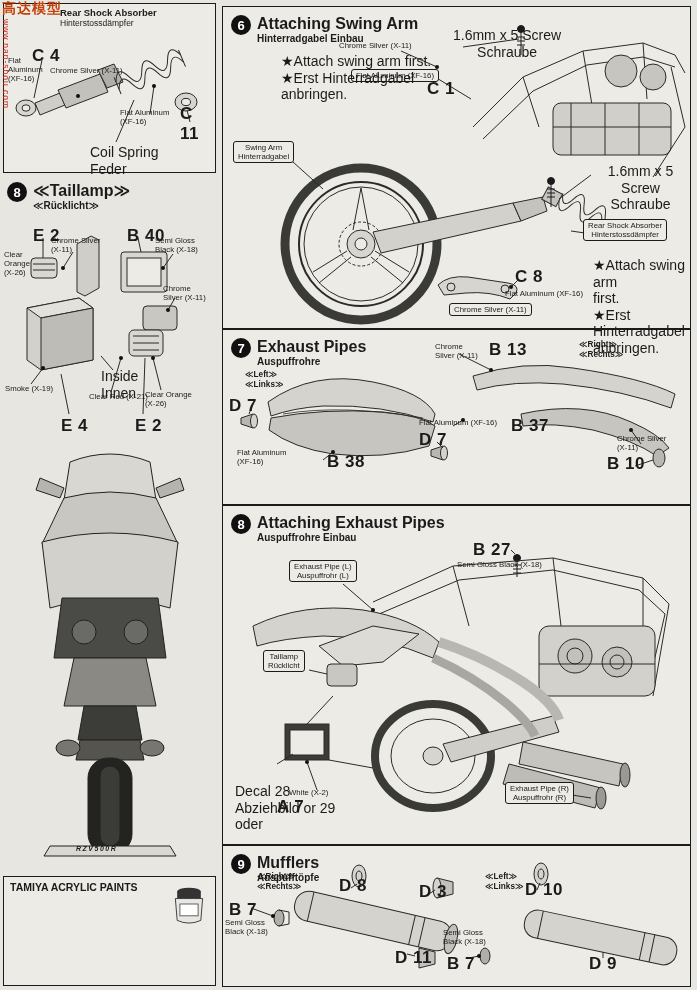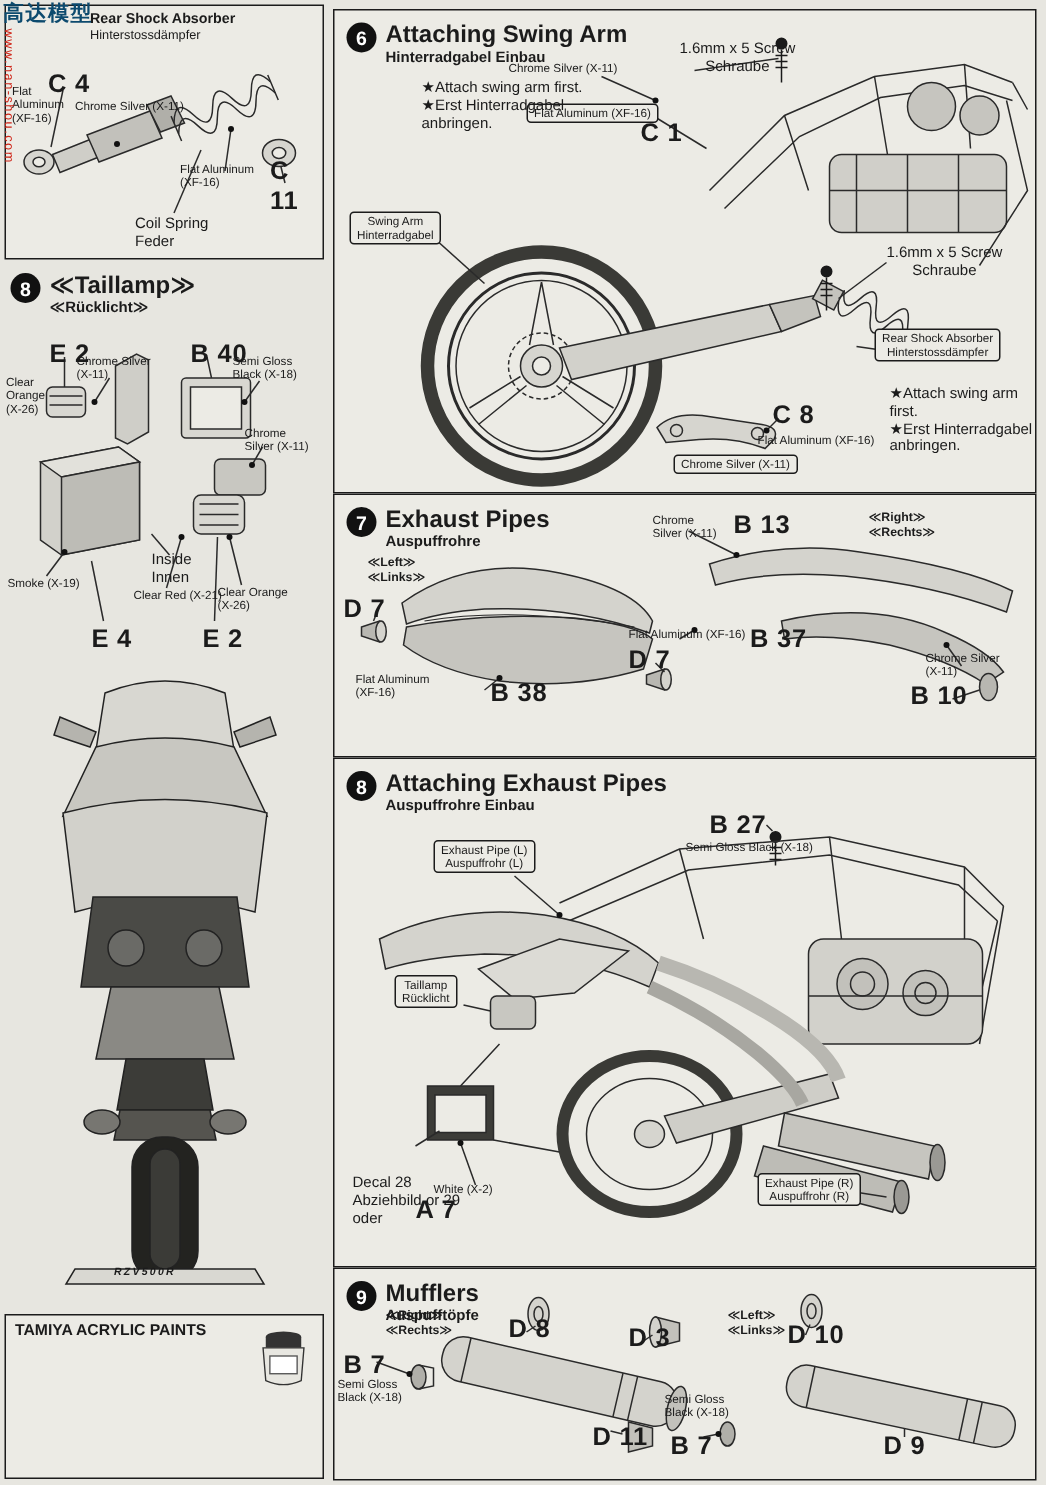--- a/index.html
+++ b/index.html
@@ -12,38 +12,38 @@
   }
   .sheet { position:absolute; inset:0; }
   .box {
     position:absolute; border:1.4px solid #1b1b1b; background:#ecebe5;
   }
   .sec { position:absolute; }
   svg.illus { position:absolute; left:0; top:0; }
   .lbl { position:absolute; white-space:pre-line; line-height:1.18; z-index:3; }
   .part { font-weight:bold; font-size:17px; letter-spacing:.5px; }
   .paint { font-size:7.8px; }
-  .note { font-size:10px; }
+  .note { font-size:14px; }
   .tag { font-size:8.2px; font-weight:bold; }
   .boxed {
     border:1px solid #1b1b1b; border-radius:3px; padding:1px 4px;
     background:#ecebe5; text-align:center; font-size:7.8px;
   }
   .panel-title-en { font-weight:bold; font-size:9.5px; }
   .panel-title-de { font-size:8.5px; }
   .step-head { position:absolute; display:flex; gap:6px; align-items:flex-start; z-index:3; }
   .step-num {
     width:20px; height:20px; border-radius:50%; background:#111; color:#fff;
     font-weight:bold; font-size:13px; display:flex; align-items:center; justify-content:center;
     flex:0 0 auto;
   }
   .step-title { font-weight:bold; font-size:16px; line-height:1.1; }
   .step-sub { font-size:10px; line-height:1.2;font-weight:bold; }
   .wm-cn {
-    position:absolute; left:2px; top:0; color:#0c4a6e; font-weight:bold;
+    position:absolute; left:2px; top:0; color:#c2410c; font-weight:bold;
     font-size:14px; z-index:6; letter-spacing:1px;
     font-family:"DejaVu Sans",sans-serif;
   }
   .wm-url {
     position:absolute; left:1px; top:19px; color:#cf2417; font-size:8.5px; z-index:6;
     writing-mode:vertical-rl; text-orientation:mixed; letter-spacing:1px;
   }
   .paints-inner { position:absolute; inset:0; padding:4px 6px; }
   .paints-title { font-weight:bold; font-size:10.5px; margin-bottom:2px; }
   .paints-body { font-size:8.6px; line-height:1.22; text-align:left; }
@@ -311,21 +311,21 @@
     </svg>
     <div class="lbl paint" style="left:212px;top:12px;">Chrome
 Silver (X-11)</div>
     <div class="lbl part" style="left:266px;top:10px;">B 13</div>
     <div class="lbl tag" style="left:356px;top:10px;">≪Right≫
 ≪Rechts≫</div>
     <div class="lbl tag" style="left:22px;top:40px;">≪Left≫
 ≪Links≫</div>
     <div class="lbl part" style="left:6px;top:66px;">D 7</div>
     <div class="lbl paint" style="left:196px;top:88px;">Flat Aluminum (XF-16)</div>
-    <div class="lbl part" style="left:277px;top:86px;">B 37</div>
+    <div class="lbl part" style="left:288px;top:86px;">B 37</div>
     <div class="lbl part" style="left:196px;top:100px;">D 7</div>
     <div class="lbl paint" style="left:14px;top:118px;">Flat Aluminum
 (XF-16)</div>
     <div class="lbl part" style="left:104px;top:122px;">B 38</div>
     <div class="lbl paint" style="left:394px;top:104px;">Chrome Silver
 (X-11)</div>
     <div class="lbl part" style="left:384px;top:124px;">B 10</div>
   </section>
 
   <section class="box" style="left:222px;top:505px;width:469px;height:340px;">

